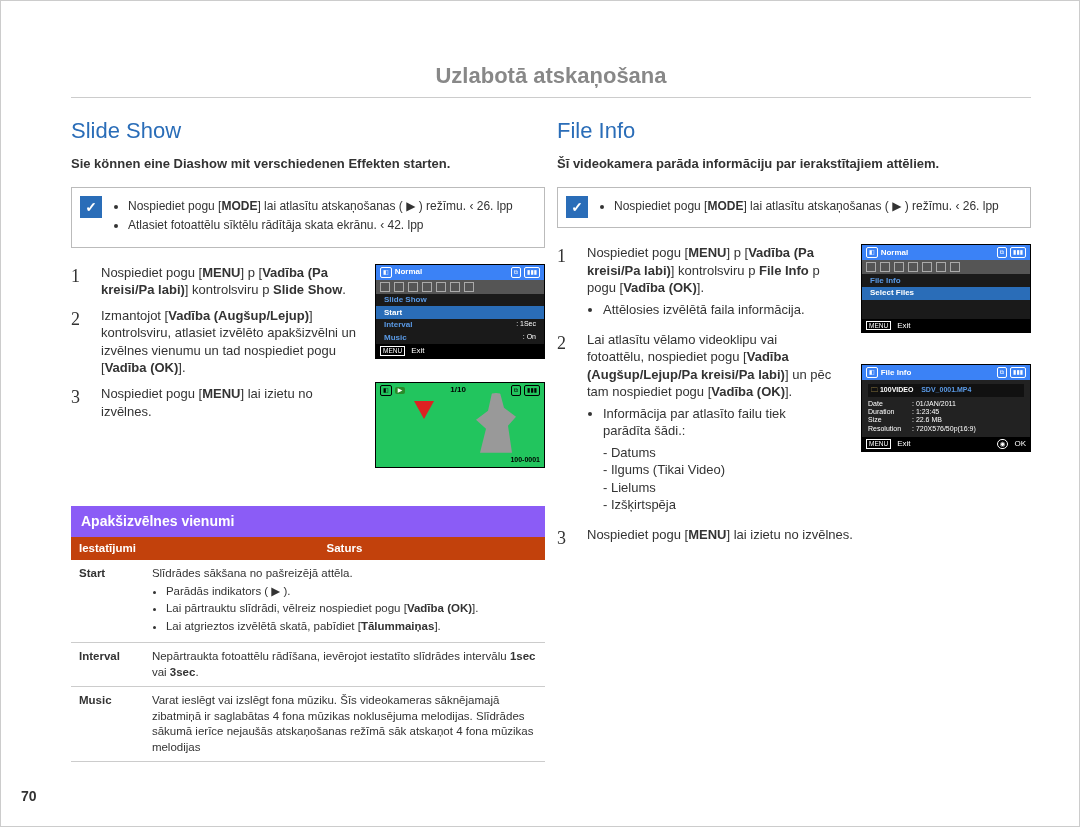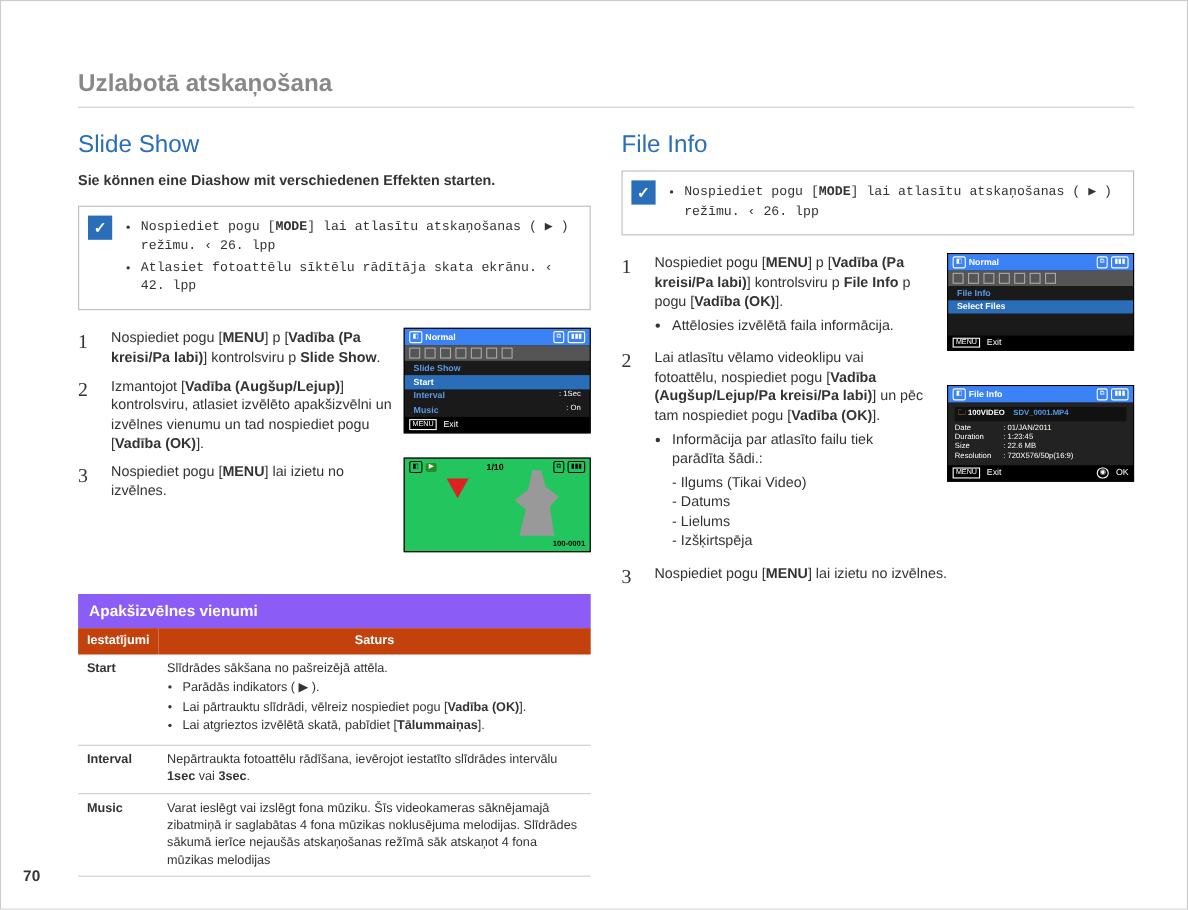--- a/index.html
+++ b/index.html
@@ -12,31 +12,31 @@
     line-height: 1.35;
   }
   .page {
     width: 1080px;
     height: 827px;
     position: relative;
     padding: 60px 48px 0 70px;
     border: 1px solid #ccc;
   }
   .header-right {
-    text-align: left;
+    text-align: center;
     color: #888;
     font-size: 22px;
     font-weight: bold;
     border-bottom: 1px solid #ccc;
     padding-bottom: 6px;
     margin-bottom: 18px;
   }
   .columns {
     display: flex;
-    gap: 28px;
+    gap: 12px;
   }
   .col {
     flex: 1;
     min-width: 0;
   }
   h2.section {
     color: #2a6db8;
     font-size: 22px;
     font-weight: normal;
     margin: 0 0 10px 0;
@@ -55,21 +55,21 @@
     left: 8px; top: 8px;
     width: 22px; height: 22px;
     background: #2a6db8;
     color: #fff;
     line-height: 22px;
     text-align: center;
     font-weight: bold;
     font-size: 14px;
   }
   .note-box ul { margin: 0; padding-left: 14px; }
-  .note-box li { margin-bottom: 2px; font-family: Liberation Mono, monospace; }
+  .note-box li { margin-bottom: 2px; }
   .step {
     display: flex;
     gap: 10px;
     margin-bottom: 8px;
   }
   .step .num {
     font-family: Georgia, serif;
     font-size: 18px;
     flex: 0 0 20px;
   }
@@ -335,20 +335,21 @@
         <tr>
           <td>Music</td>
           <td>Varat ieslēgt vai izslēgt fona mūziku. Šīs videokameras sāknējamajā zibatmiņā ir saglabātas 4 fona mūzikas noklusējuma melodijas. Slīdrādes sākumā ierīce nejaušās atskaņošanas režīmā sāk atskaņot 4 fona mūzikas melodijas</td>
         </tr>
       </tbody>
         </table>
     </div>
 
     <div class="col">
       <h2 class="section">File Info</h2>
+      <div class="intro">Šī videokamera parāda informāciju par ierakstītajiem attēliem.</div>
 
       <div class="note-box">
         <div class="check">✓</div>
         <ul>
           <li>
             <span>Nospiediet pogu [</span><span class="bold">MODE</span><span>] lai atlasītu atskaņošanas ( ▶ ) režīmu. ‹ 26. lpp</span>
           </li>
         </ul>
       </div>
 
@@ -363,22 +364,22 @@
           </div>
         </div>
         <div class="step">
           <div class="num">2</div>
           <div class="txt" style="max-width:250px;">
             <span>Lai atlasītu vēlamo videoklipu vai fotoattēlu, nospiediet pogu [</span><span class="bold">Vadība (Augšup/Lejup/Pa kreisi/Pa labi)</span><span>] un pēc tam nospiediet pogu [</span><span class="bold">Vadība (OK)</span><span>].</span>
             <ul style="padding-left:16px;margin:4px 0 0;">
               <li>Informācija par atlasīto failu tiek parādīta šādi.:</li>
             </ul>
             <ul class="dashlist">
+              <li>Datums</li>
               <li>Ilgums (Tikai Video)</li>
-              <li>Datums</li>
               <li>Lielums</li>
               <li>Izšķirtspēja</li>
             </ul>
           </div>
         </div>
         <div class="step">
           <div class="num">3</div>
           <div class="txt">
             <span>Nospiediet pogu [</span><span class="bold">MENU</span><span>] lai izietu no izvēlnes.</span>
           </div>

